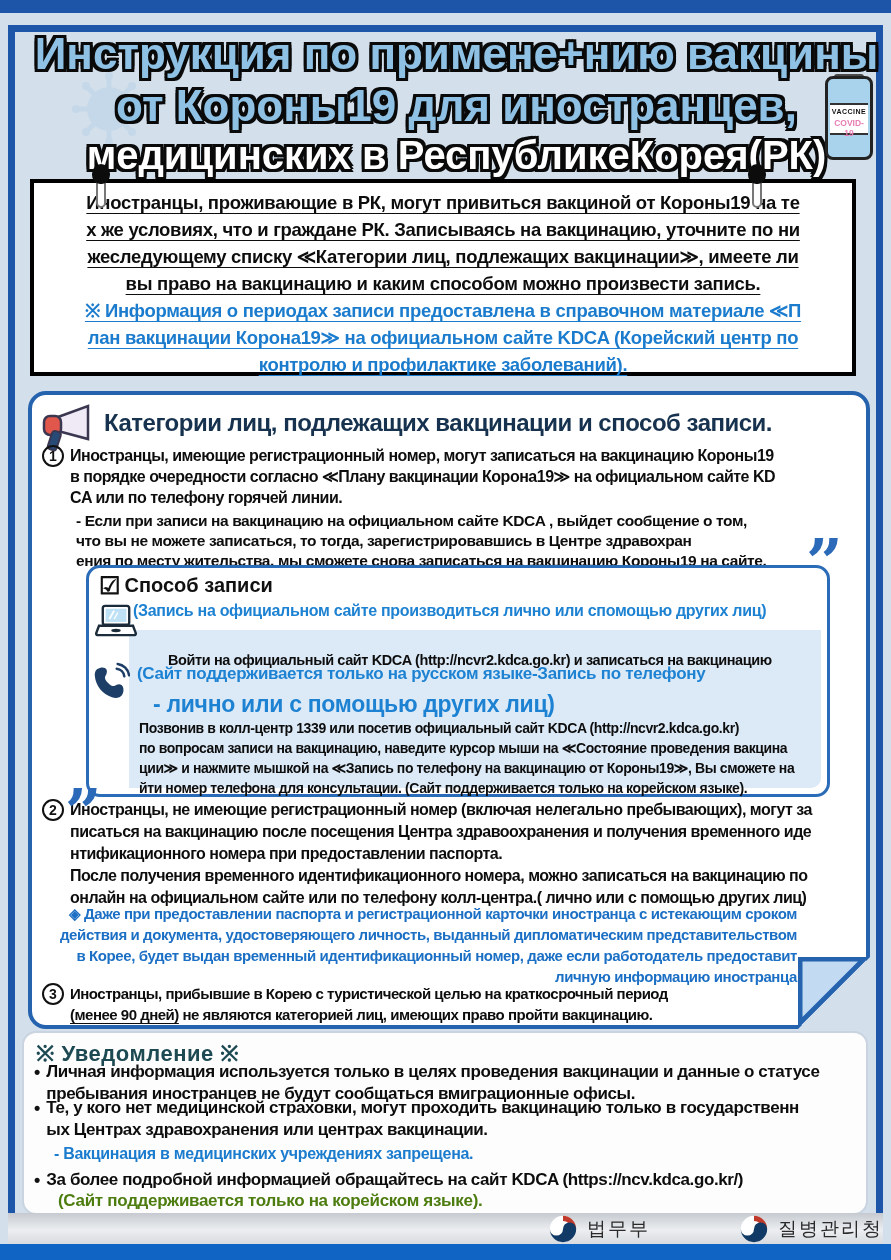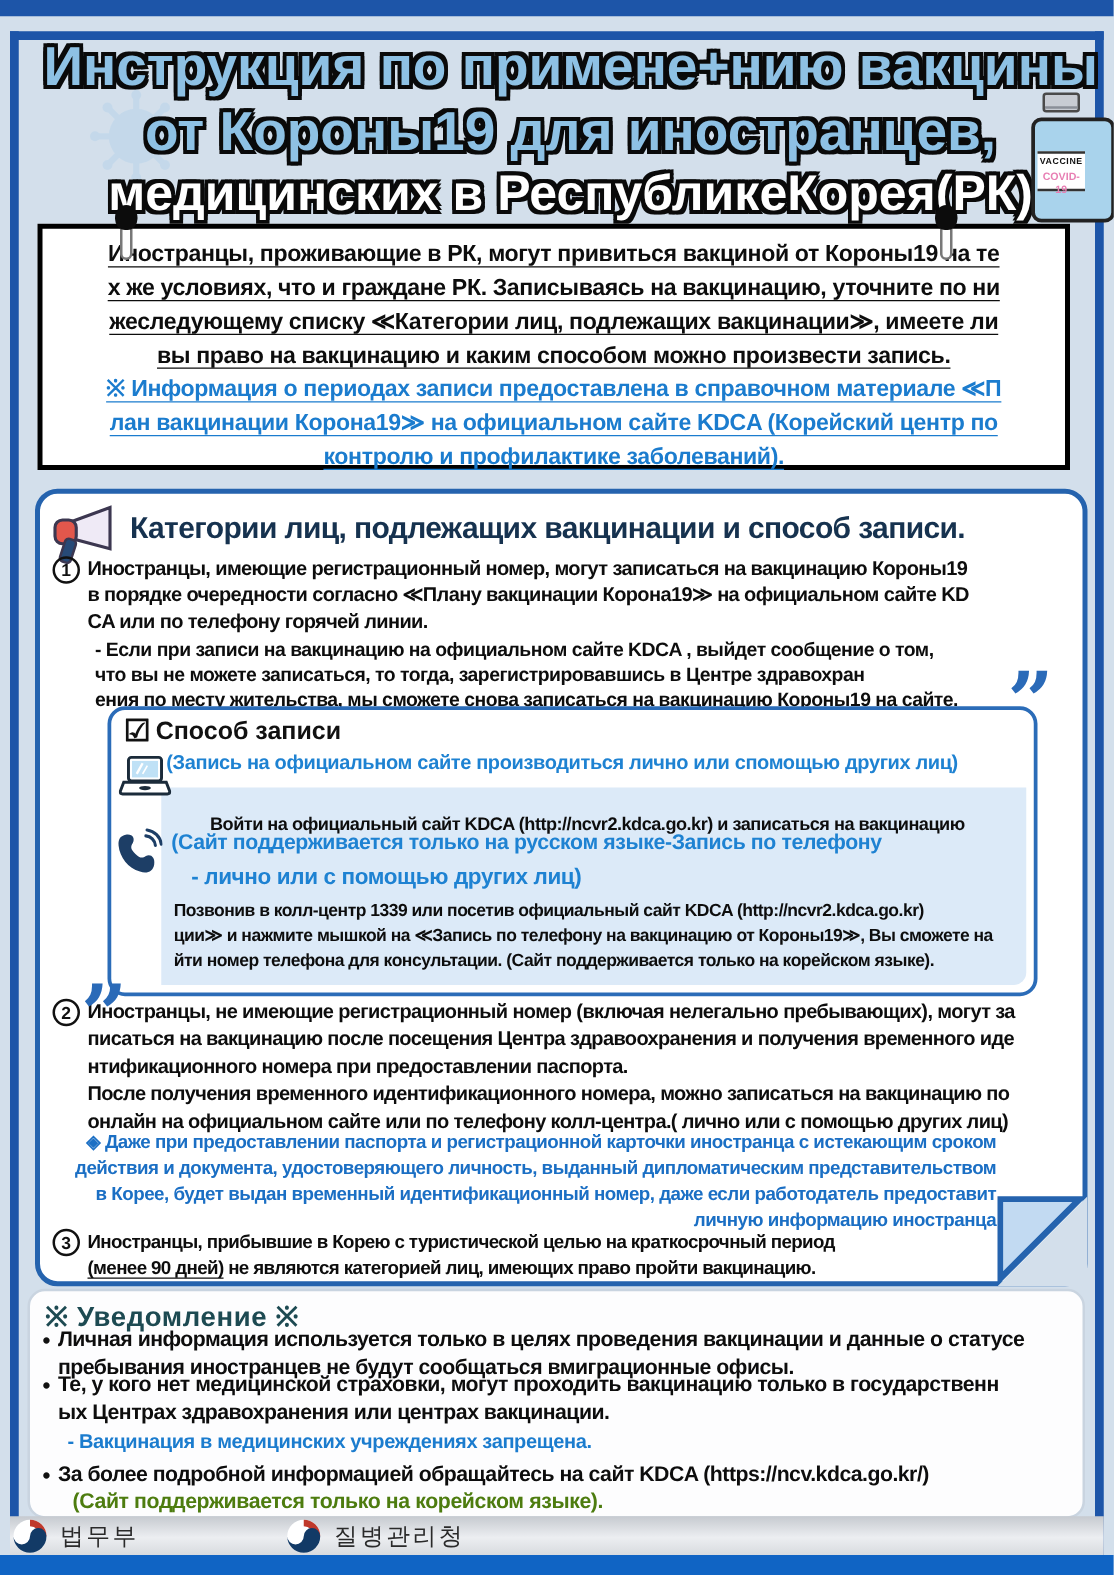--- a/index.html
+++ b/index.html
@@ -15,21 +15,21 @@
   
   .virus { position:absolute; left:70px; top:70px; z-index:1; opacity:.55; }
   .title-block { position:absolute; left:0; top:28px; width:891px; text-align:center; z-index:3;padding-left:22px; }
   .title-l { font-weight:bold; font-size:44px; line-height:52px; color:#8ec1e4; letter-spacing:0px;
     text-shadow:-3px -3px 0 #0a0a0a,3px -3px 0 #0a0a0a,-3px 3px 0 #0a0a0a,3px 3px 0 #0a0a0a,-3px 0 0 #0a0a0a,3px 0 0 #0a0a0a,0 -3px 0 #0a0a0a,0 3px 0 #0a0a0a; }
   .title-l3 { font-size:40px; line-height:46px; color:#ffffff; }
 
   .bottle { position:absolute; right:18px; top:74px; width:48px; height:100px; z-index:5; }
   .bottle .cap { position:absolute; left:9px; top:0; width:30px; height:16px; background:#c8ccd3; border:2px solid #4a4a4a; border-radius:3px; }
   .bottle .cap::after { content:""; position:absolute; left:0; right:0; top:9px; border-top:2px solid #8a8f98; }
-  .bottle .body { position:absolute; left:0; top:20px; width:67px; height:84px; background:#a9d3ec; border:3px solid #222; border-radius:8px; }
+  .bottle .body { position:absolute; left:0; top:2px; width:48px; height:84px; background:#a9d3ec; border:3px solid #222; border-radius:8px; }
   .bottle .label { position:absolute; left:2px; top:24px; width:38px; height:32px; background:#fff; border-top:2px solid #333; border-bottom:2px solid #333; text-align:center; padding-top:3px; }
   .bottle .label .l1 { font-size:7px; font-weight:bold; color:#111; letter-spacing:.5px; }
   .bottle .label .l2 { font-size:8.5px; font-weight:bold; color:#e87fb4; margin-top:3px; }
 
   
   .intro-box { position:absolute; left:30px; top:179px; width:826px; height:197px; background:#fff; border:4px solid #000; z-index:3; text-align:center; padding-top:6px; }
   .intro-main .tline { font-size:18.5px; font-weight:bold; letter-spacing:-0.3px; line-height:27px; color:#0d0d0d; text-decoration:underline; text-underline-offset:4px; }
   .intro-note .tline { font-size:18.5px; font-weight:bold; letter-spacing:-0.3px; line-height:27px; color:#1b7cce; text-decoration:underline; text-underline-offset:4px; }
 
   .pin { position:absolute; z-index:6; width:18px; }
@@ -56,21 +56,21 @@
 
   .method-box { position:absolute; left:54px; top:170px; width:744px; height:232px; background:#fff; border:3px solid #2b6cb8; border-radius:14px; }
   .m-panel { position:absolute; left:40px; top:62px; right:6px; bottom:6px; background:#dceaf8; border-radius:0 0 10px 0; }
   .m-title { position:absolute; left:10px; top:6px; font-size:20px; font-weight:bold; color:#111; display:flex; align-items:center; gap:4px; }
   .m-title .cb { font-size:24px; line-height:22px; }
   .laptop { position:absolute; left:6px; top:36px; }
   .phone { position:absolute; left:3px; top:94px; }
   .m-blue1 { position:absolute; left:44px; top:34px; font-size:16px; font-weight:bold; letter-spacing:-0.3px; color:#1e82d2; }
   .m-black1 { position:absolute; left:50px; top:84px; font-size:14.5px; font-weight:bold; letter-spacing:-0.4px; color:#0d0d0d;margin-left:29px; }
   .m-blue2a { position:absolute; left:48px; top:96px; font-size:17px; font-weight:bold; letter-spacing:-0.3px; color:#1e82d2; }
-  .m-blue2b { position:absolute; left:64px; top:123px; font-size:18px; font-weight:bold; letter-spacing:-0.3px; color:#1e82d2; }
+  .m-blue2b { position:absolute; left:64px; top:123px; font-size:23px; font-weight:bold; letter-spacing:-0.3px; color:#1e82d2; }
   .m-para { position:absolute; left:50px; top:150px; }
   .m-para .tline { font-size:14px; font-weight:bold; letter-spacing:-0.4px; line-height:20px; color:#0d0d0d; }
 
   .quote { position:absolute; font-family:"DejaVu Serif", serif; font-weight:bold; color:#2a6ab8; font-size:64px; line-height:30px; z-index:4; }
   .quote-close { left:774px; top:152px; }
   .quote-open { left:34px; top:366px; }
 
   .item2 { left:10px; top:404px; }
   .item2 .item-lines .tline { line-height:22px; }
   .diamond-note { position:absolute; left:28px; top:508px; }
@@ -85,21 +85,21 @@
   .n-row { position:absolute; left:10px; display:flex; gap:6px; align-items:flex-start; }
   .n-row .b { font-size:18px; font-weight:bold; line-height:22px; color:#111; }
   .n-row .tline { font-size:17px; font-weight:bold; letter-spacing:-0.4px; line-height:22px; color:#0d0d0d; }
   .n-b1 { top:28px; }
   .n-b2 { top:64px; }
   .n-dash { position:absolute; left:30px; top:112px; font-size:16px; font-weight:bold; letter-spacing:-0.3px; color:#1b7cce; }
   .n-b3 { top:136px; }
   .n-paren { position:absolute; left:34px; top:158px; font-size:17px; font-weight:bold; letter-spacing:-0.3px; color:#4d7c0f; }
 
   
-  .footer-strip { position:absolute; left:8px; right:8px; top:1213px; height:31px; background:linear-gradient(#c6cad0,#eceef1 55%,#d8dbdf); z-index:5; display:flex; align-items:center; justify-content:flex-start; gap:116px; }
+  .footer-strip { position:absolute; left:8px; right:8px; top:1213px; height:31px; background:linear-gradient(#c6cad0,#eceef1 55%,#d8dbdf); z-index:5; display:flex; align-items:center; justify-content:flex-end; gap:88px; }
   .gov-logo { display:flex; align-items:center; gap:8px; }
   .gov-logo .kname { font-size:19px; color:#2a2a2a; letter-spacing:2px; }
 </style>
 </head>
 <body>
 
 <div class="page">
 
   <div class="top-bar"></div>
   <div class="frame"></div>
@@ -206,20 +206,21 @@
       <div class="m-black1">Войти на официальный сайт KDCA (http://ncvr2.kdca.go.kr) и записаться на вакцинацию</div>
       <svg class="phone" width="38" height="40" viewBox="0 0 40 42">
         <path d="M9,6 C15,5 17,9 15,13 C13,16 13,18 17,22 C21,26 23,26 26,24 C30,22 34,25 33,31 C32,37 27,39 21,37 C11,34 4,25 3,15 C2.6,9 5,7 9,6 Z" fill="#1d3e66"></path>
         <path d="M26,7 a9,9 0 0 1 8,8" stroke="#1d3e66" fill="none" stroke-width="2.6" stroke-linecap="round"></path>
         <path d="M27,2 a14,14 0 0 1 12,12" stroke="#1d3e66" fill="none" stroke-width="2.6" stroke-linecap="round"></path>
       </svg>
       <div class="m-blue2a">(Сайт поддерживается только на русском языке-Запись по телефону</div>
       <div class="m-blue2b">- лично или с помощью других лиц)</div>
       <div class="m-para">
           <div class="tline">Позвонив в колл-центр 1339 или посетив официальный сайт KDCA (http://ncvr2.kdca.go.kr)</div>
+          <div class="tline">по вопросам записи на вакцинацию, наведите курсор мыши на ≪Состояние проведения вакцина</div>
           <div class="tline">ции≫ и нажмите мышкой на ≪Запись по телефону на вакцинацию от Короны19≫, Вы сможете на</div>
           <div class="tline">йти номер телефона для консультации. (Сайт поддерживается только на корейском языке).</div>
         </div>
     </div>
     <div class="quote quote-close">”</div>
     <div class="quote quote-open">„</div>
 
     <div class="item-row item2">
       <span class="circle-num">2</span>
       <div class="item-lines">

